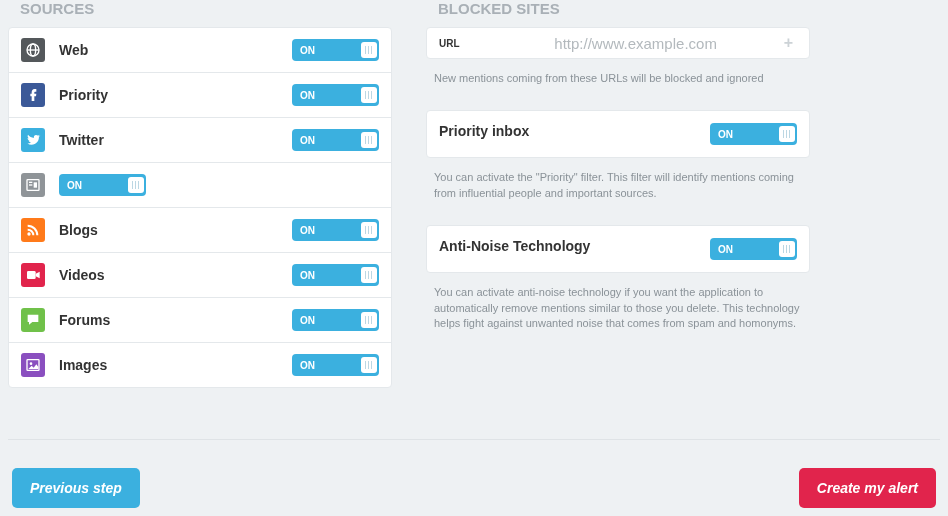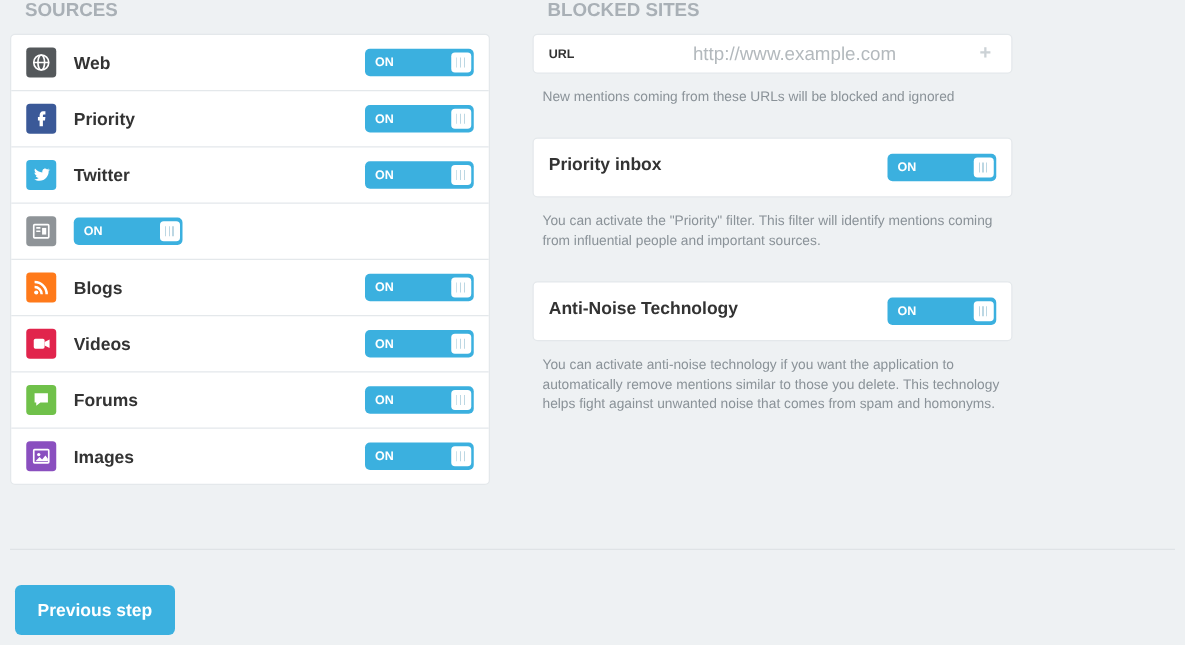--- a/index.html
+++ b/index.html
@@ -147,20 +147,21 @@
     padding: 0 4px;
   }
   .btn {
     border: none;
     border-radius: 5px;
     font-size: 14px;
     font-weight: 700;
     padding: 12px 18px;
     cursor: pointer;
     color: #fff;
+    font-style: italic;
   }
   .btn-prev { background: #3bb0df; }
   .btn-create { background: #e1244c; }
 
   .block { margin-bottom: 6px; }
 </style>
 </head>
 <body>
 
 <div class="columns">
@@ -314,13 +315,14 @@
       </div>
       <div class="help-text">You can activate anti-noise technology if you want the application to automatically remove mentions similar to those you delete. This technology helps fight against unwanted noise that comes from spam and homonyms.</div>
     </div>
   </div>
 </div>
 
 <hr class="footer-divider">
 
 <div class="footer">
   <button class="btn btn-prev">Previous step</button>
+  <button class="btn btn-create">Create my alert</button>
 </div>
 
 </body></html>

